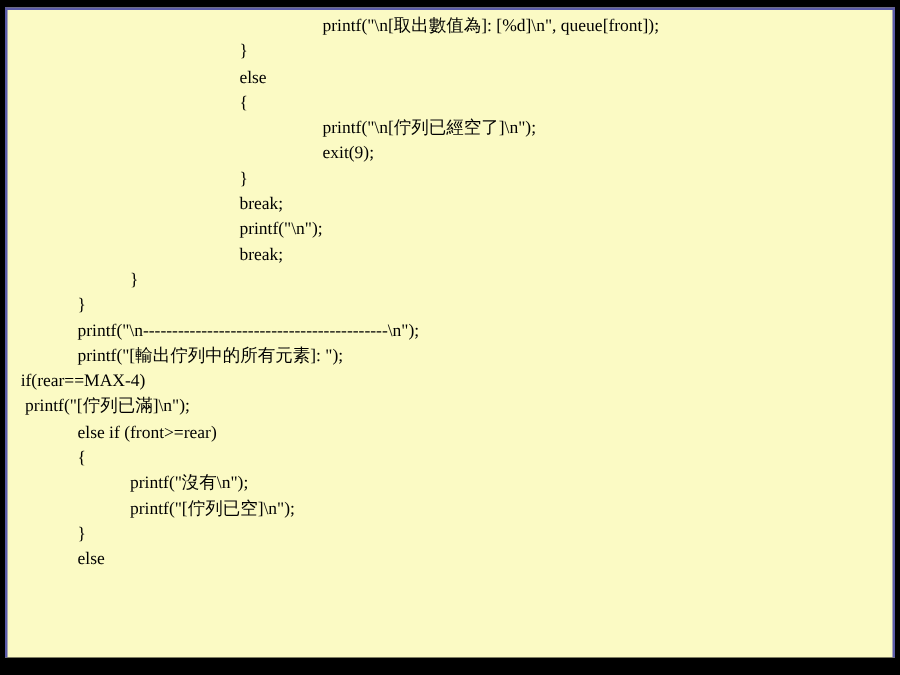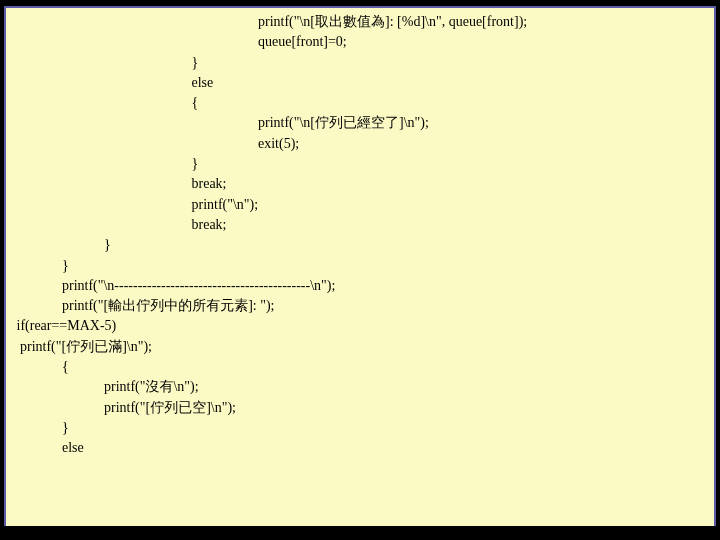--- a/index.html
+++ b/index.html
@@ -26,35 +26,35 @@
   }
   .code-line {
     white-space: pre;
   }
 </style>
 </head>
 <body>
 
 <div class="slide">
   <div class="code-line">                                                                        printf("\n[取出數值為]: [%d]\n", queue[front]);</div>
-  <div class="code-line">                                                                        queue[front]=0;</div>
   <div class="code-line">                                                     }</div>
   <div class="code-line">                                                     else</div>
   <div class="code-line">                                                     {</div>
   <div class="code-line">                                                                        printf("\n[佇列已經空了]\n");</div>
-  <div class="code-line">                                                                        exit(5);</div>
+  <div class="code-line">                                                                        exit(9);</div>
   <div class="code-line">                                                     }</div>
   <div class="code-line">                                                     break;</div>
   <div class="code-line">                                                     printf("\n");</div>
   <div class="code-line">                                                     break;</div>
   <div class="code-line">                            }</div>
   <div class="code-line">                }</div>
   <div class="code-line">                printf("\n------------------------------------------\n");</div>
   <div class="code-line">                printf("[輸出佇列中的所有元素]: ");</div>
   <div class="code-line"></div>
-  <div class="code-line">   if(rear==MAX-5)</div>
+  <div class="code-line">   if(rear==MAX-4)</div>
   <div class="code-line">    printf("[佇列已滿]\n");</div>
+  <div class="code-line">                else if (front&gt;=rear)</div>
   <div class="code-line">                {</div>
   <div class="code-line">                            printf("沒有\n");</div>
   <div class="code-line">                            printf("[佇列已空]\n");</div>
   <div class="code-line">                }</div>
   <div class="code-line">                else</div>
 </div>
 
 </body></html>

